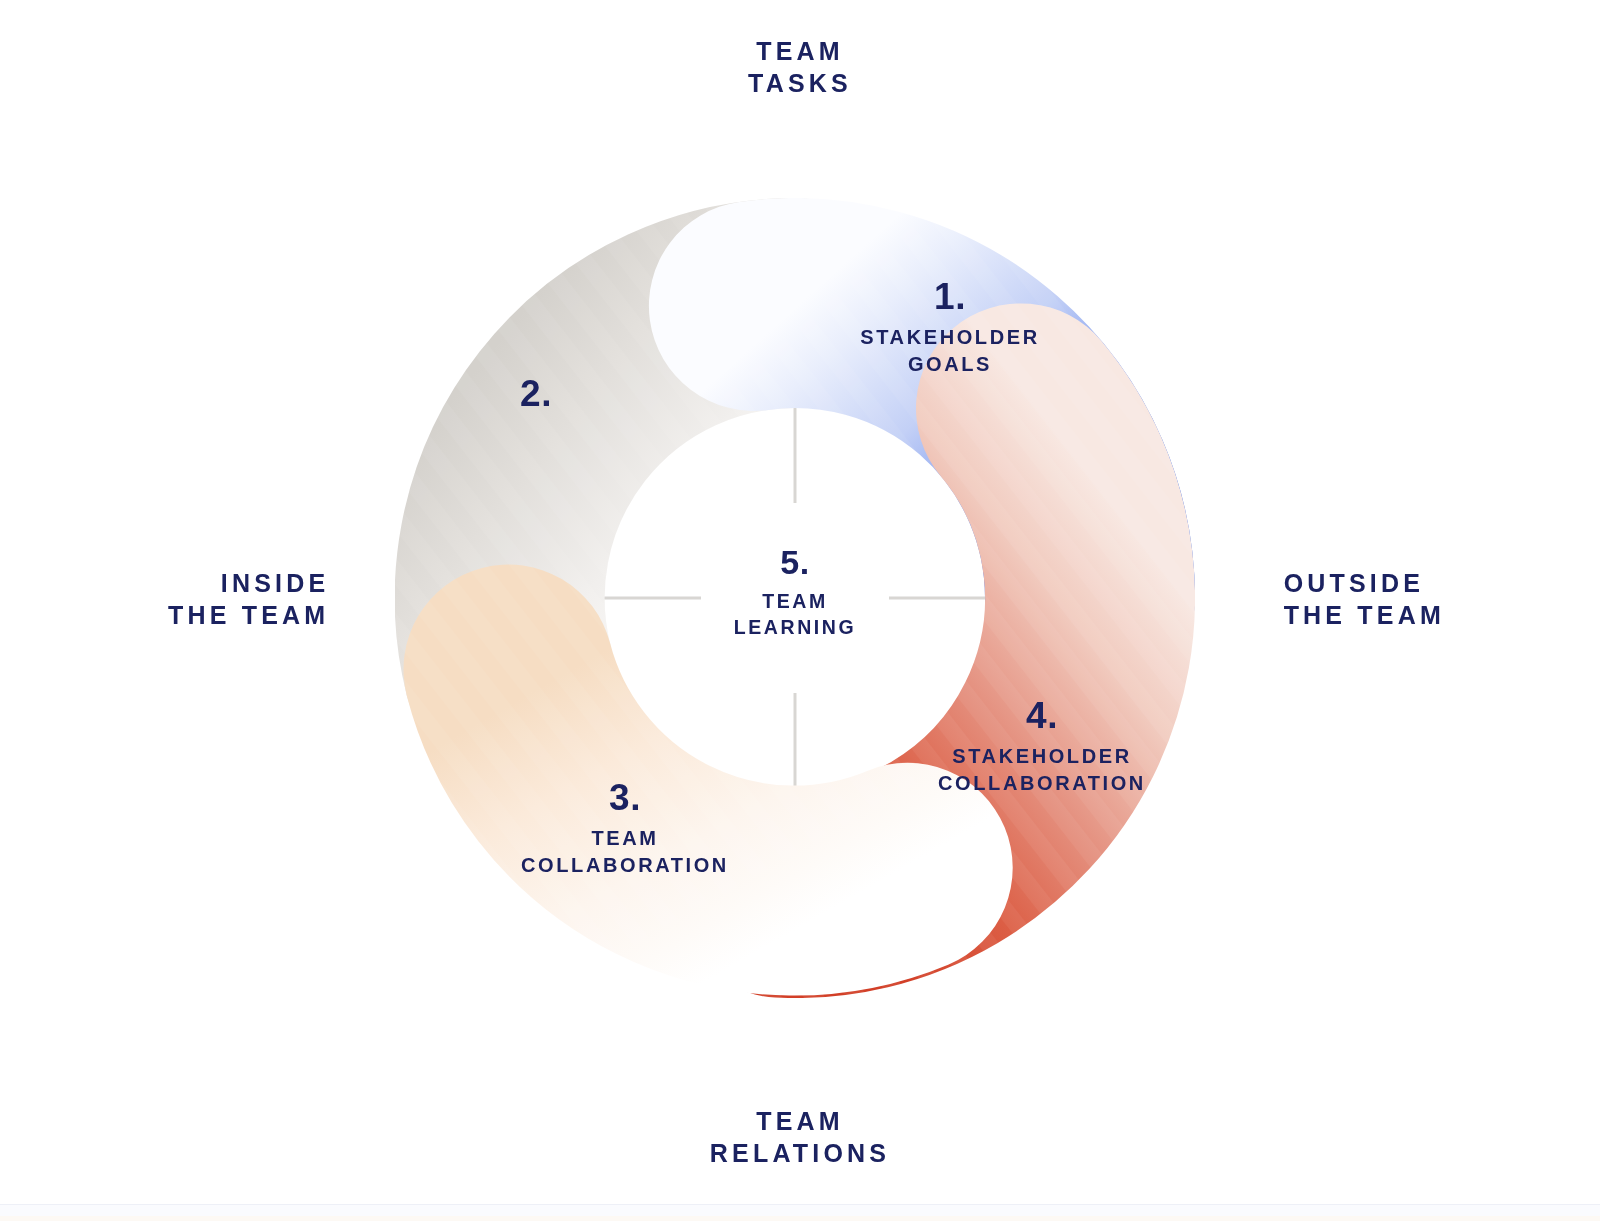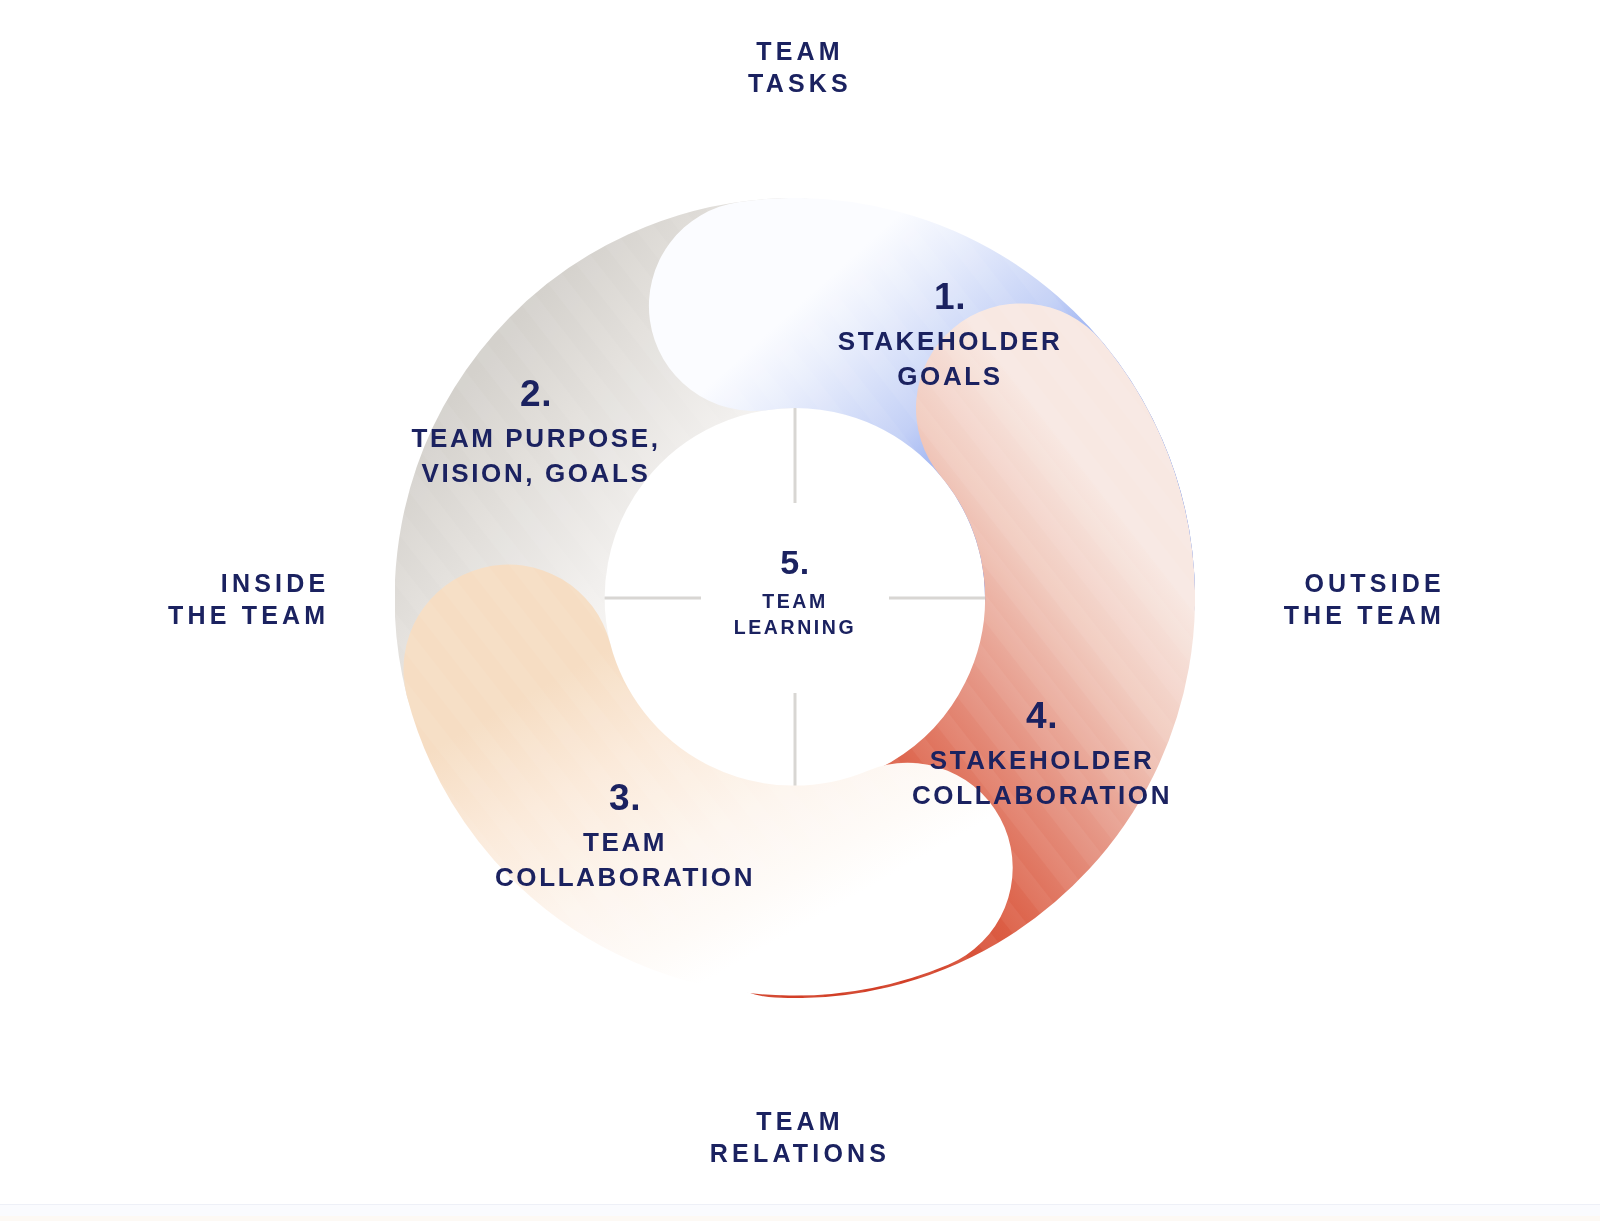--- a/index.html
+++ b/index.html
@@ -30,21 +30,21 @@
     font-weight: 700;
     font-size: 25px;
     letter-spacing: 4.2px;
     line-height: 1.26;
     white-space: pre-line;
     text-transform: uppercase;
   }
   #label-top    { left: 0; right: 0; top: 36px; text-align: center; }
   #label-bottom { left: 0; right: 0; top: 1106px; text-align: center; }
   #label-left   { left: 168px; top: 568px; text-align: right; }
-  #label-right  { right: 155px; top: 568px; text-align: right; }
+  #label-right  { right: 155px; top: 568px; }
 
   
   #donut {
     position: absolute;
     left: 395px;
     top: 198px;
     width: 800px;
     height: 800px;
   }
   #donut svg { display: block; width: 800px; height: 800px; }
@@ -59,21 +59,21 @@
   }
   .seg-num {
     font-weight: 700;
     font-size: 37px;
     letter-spacing: 0.5px;
     line-height: 1;
     margin-bottom: 9px;
   }
   .seg-name {
     font-weight: 700;
-    font-size: 26px;
+    font-size: 20px;
     letter-spacing: 2.6px;
     line-height: 1.33;
     white-space: pre-line;
     text-transform: uppercase;
   }
 
   #seg-text-1 { left: 780px; top: 278px; }
   #seg-text-2 { left: 366px; top: 375px; }
   #seg-text-3 { left: 455px; top: 779px; }
   #seg-text-4 { left: 872px; top: 697px; }
@@ -217,22 +217,20 @@
   </div>
 
   <div class="seg-text" id="seg-text-1">
     <div class="seg-num">1.</div>
     <div class="seg-name">STAKEHOLDER
 GOALS</div>
   </div>
 
   <div class="seg-text" id="seg-text-2">
     <div class="seg-num">2.</div>
-    <div class="seg-name">TEAM PURPOSE,
-VISION, GOALS</div>
   </div>
 
   <div class="seg-text" id="seg-text-3">
     <div class="seg-num">3.</div>
     <div class="seg-name">TEAM
 COLLABORATION</div>
   </div>
 
   <div class="seg-text" id="seg-text-4">
     <div class="seg-num">4.</div>

